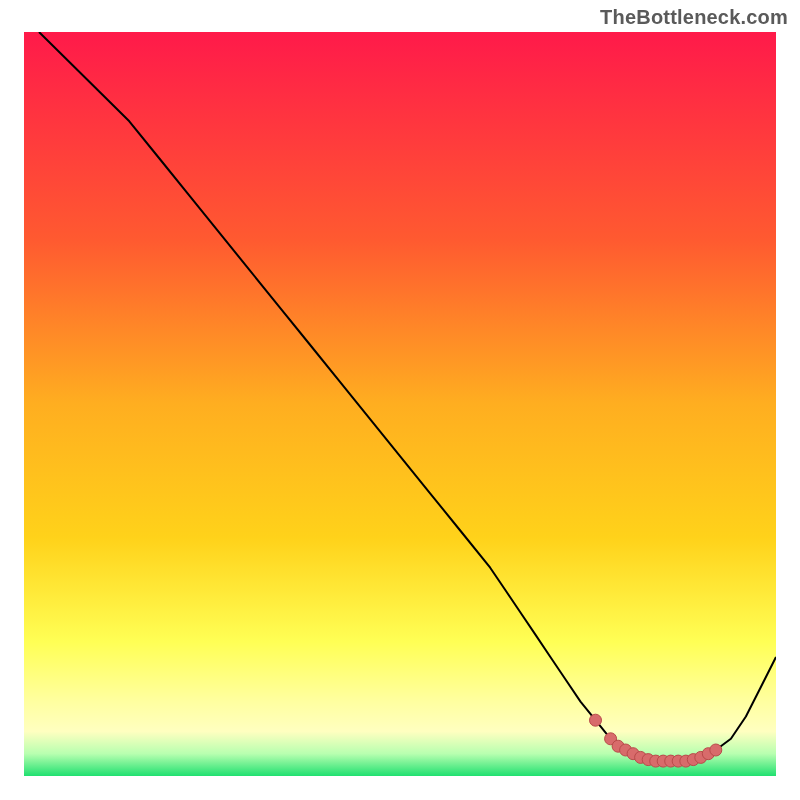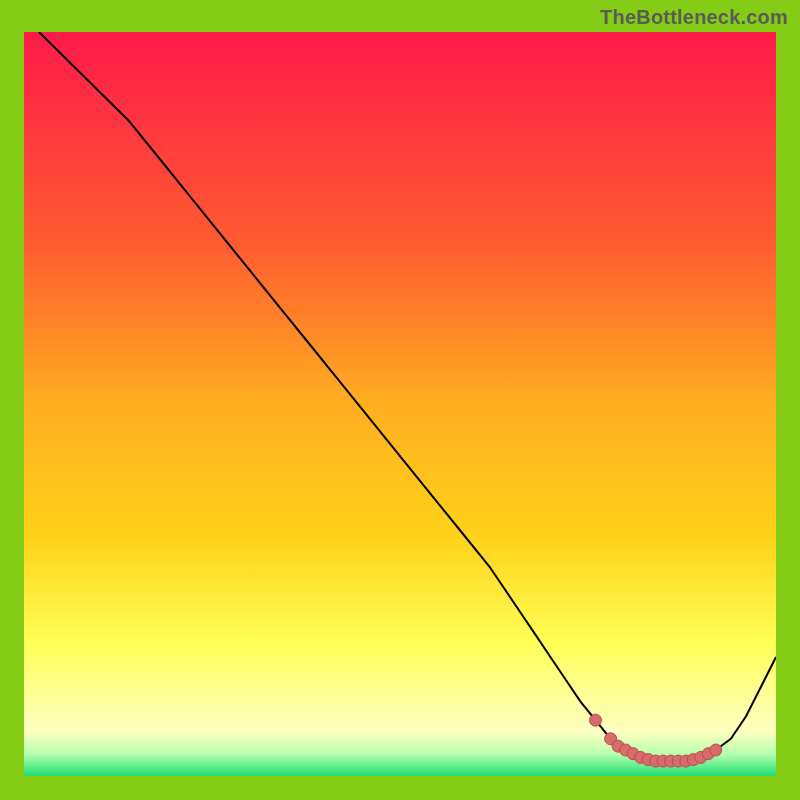--- a/index.html
+++ b/index.html
@@ -1,20 +1,20 @@
 <!DOCTYPE html>
 <html><head>
 <meta charset="utf-8">
 <style>
   * { margin: 0; padding: 0; box-sizing: border-box; }
   html, body { width: 800px; height: 800px; background: #000; overflow: hidden; }
   .outer {
     width: 800px;
     height: 800px;
-    background: #84cc16;
+    background: #ffffff;
     position: relative;
   }
   .attribution {
     position: absolute;
     top: 6px;
     right: 12px;
     color: #5a5a5a;
     font-family: Arial, Helvetica, sans-serif;
     font-size: 20px;
     font-weight: bold;

